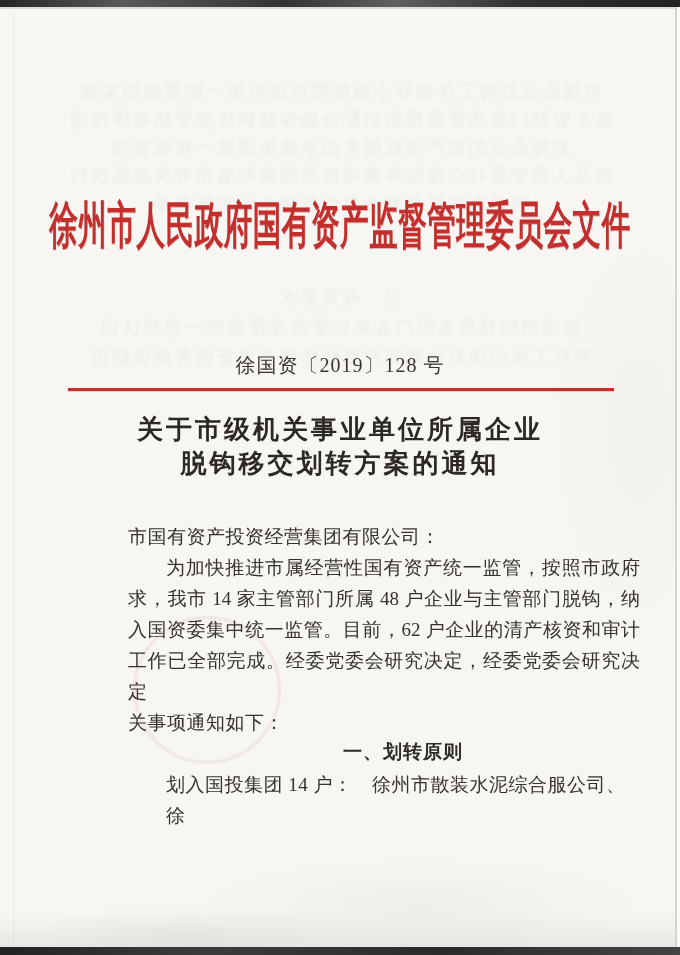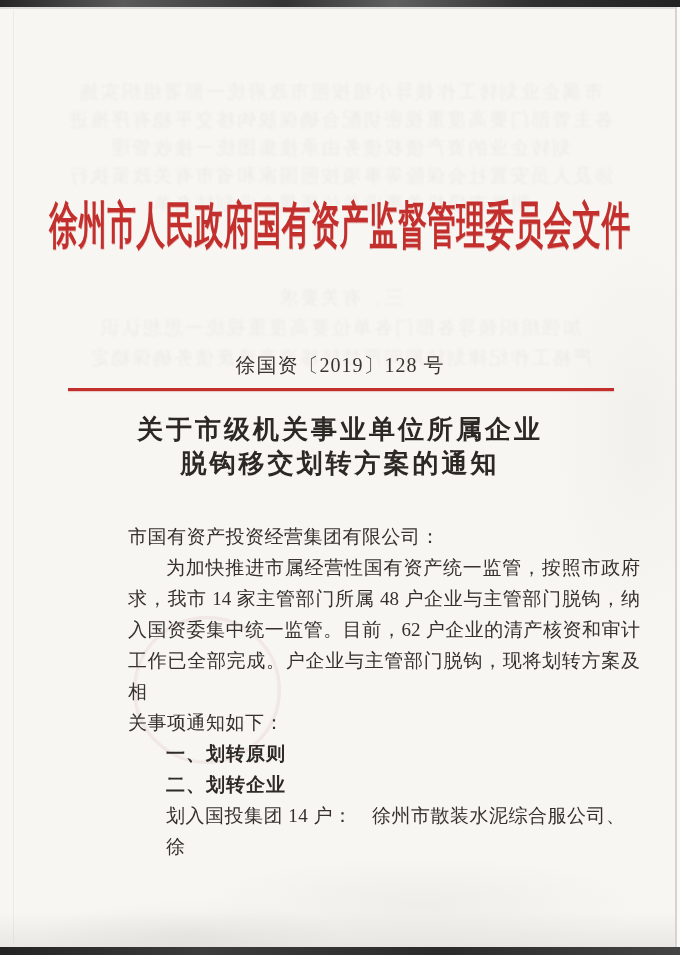--- a/index.html
+++ b/index.html
@@ -48,22 +48,22 @@
 
   
   .doc-title{position:absolute;top:413px;left:0;width:680px;text-align:center;
     font-size:26px;font-weight:bold;color:#2c2824;letter-spacing:3px;line-height:34px;}
 
   
   .body-block{position:absolute;top:521px;left:104px;width:512px;
     font-size:19px;line-height:31px;color:#36312c;margin-left:24px;}
   .body-line{letter-spacing:0.5px;}
   .body-line.stretch{text-align:justify;text-align-last:justify;letter-spacing:0;}
-  .body-line.bold-hei{font-family:Liberation Sans, sans-serif;
-    font-weight:bold;letter-spacing:1px;color:#2e2a25;}
+  .body-line.bold-hei{font-family:Liberation Mono, monospace;
+    font-weight:bold;letter-spacing:1px;color:#2e2a25;text-align:center;}
 </style>
 </head>
 <body>
 
 <div id="page" style="--red: #c22f2c;">
 
   <div class="bleed bleed-top">
       <div>市属企业划转工作领导小组按照市政府统一部署组织实施</div>
       <div>各主管部门要高度重视密切配合确保脱钩移交平稳有序推进</div>
       <div>划转企业的资产债权债务由承接集团统一接收管理</div>
@@ -86,24 +86,23 @@
   <div class="doc-title">
     <div>关于市级机关事业单位所属企业</div>
     <div>脱钩移交划转方案的通知</div>
   </div>
 
   <div class="body-block">
       <div class="body-line">市国有资产投资经营集团有限公司：</div>
       <div class="body-line stretch" style="padding-left: 38px;">为加快推进市属经营性国有资产统一监管，按照市政府</div>
       <div class="body-line stretch">求，我市 14 家主管部门所属 48 户企业与主管部门脱钩，纳</div>
       <div class="body-line stretch">入国资委集中统一监管。目前，62 户企业的清产核资和审计</div>
-      <div class="body-line stretch">工作已全部完成。户企业与主管部门脱钩，现将划转方案及相</div>
+      <div class="body-line stretch">工作已全部完成。经委党委会研究决定，经委党委会研究决定</div>
       <div class="body-line">关事项通知如下：</div>
       <div class="body-line bold-hei" style="padding-left: 38px;">一、划转原则</div>
-      <div class="body-line bold-hei" style="padding-left: 38px;">二、划转企业</div>
       <div class="body-line" style="padding-left: 38px;">划入国投集团 14 户：　徐州市散装水泥综合服公司、徐</div>
     </div>
 
   <div class="bottom-shade"></div>
   <div class="scan-top"></div>
   <div class="scan-top-shadow"></div>
   <div class="scan-bottom"></div>
   <div class="right-edge"></div>
   <div class="right-white"></div>
   <div class="left-crease"></div>

